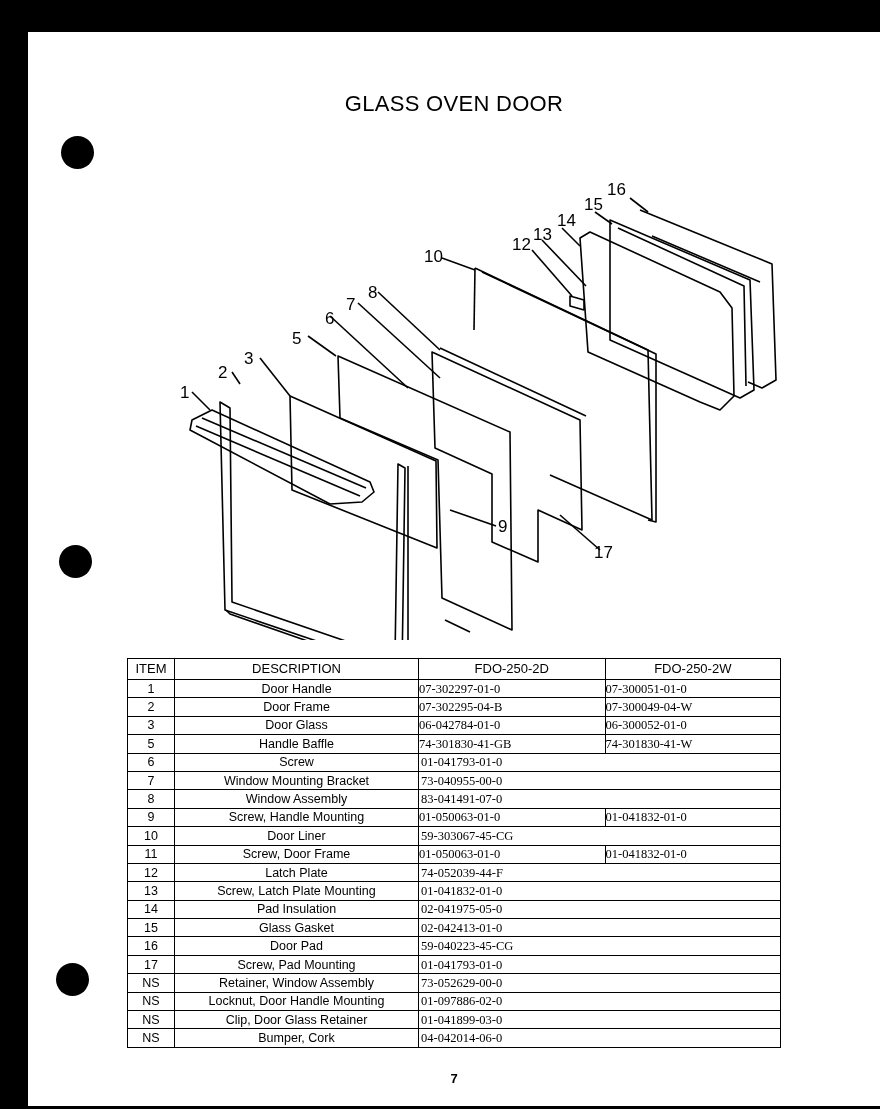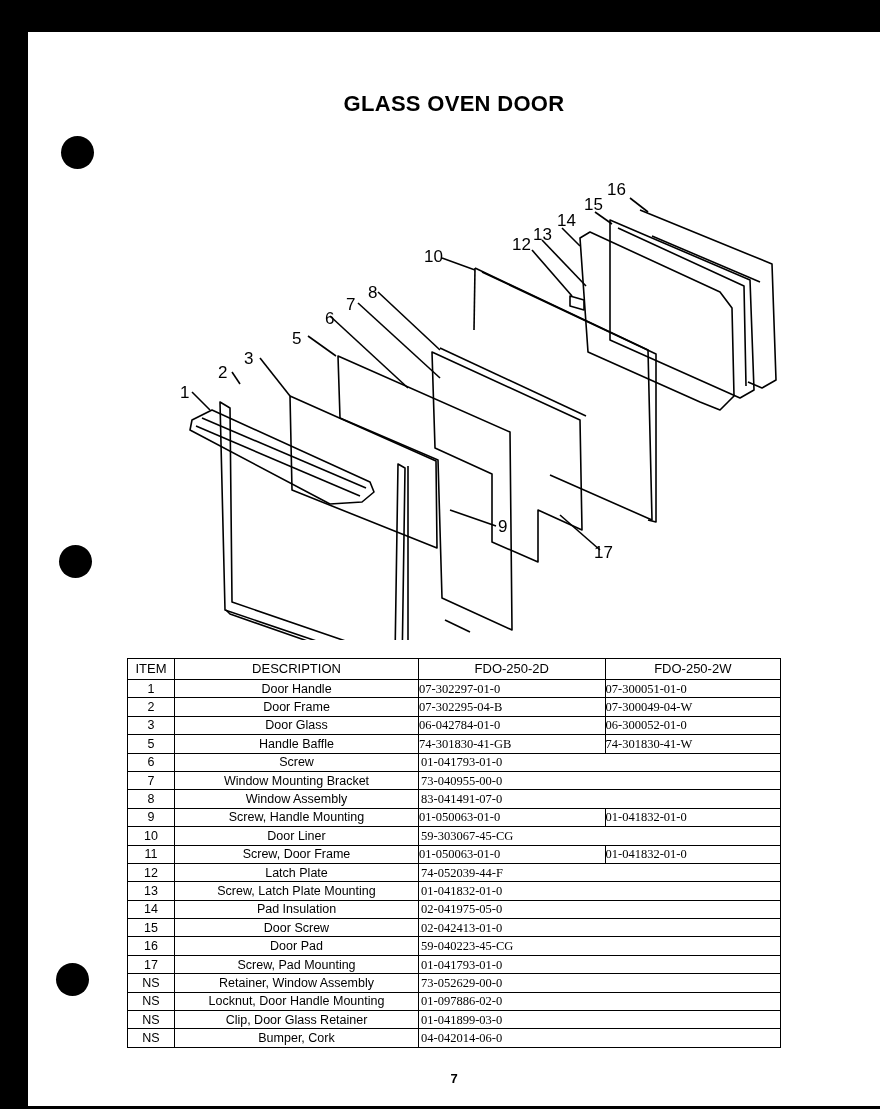--- a/index.html
+++ b/index.html
@@ -20,21 +20,21 @@
       position: absolute;
       width: 33px; height: 33px;
       border-radius: 50%;
       background: #000;
     }
     .title {
       position: absolute;
       left: 0; width: 100%;
       top: 59px;
       text-align: center;
-      font-weight: bold;
+      font-weight: normal;
       font-size: 22px;
       letter-spacing: 0.3px;
       color: #000;
     }
     .diagram {
       position: absolute;
       left: 112px; top: 108px;
       width: 660px; height: 500px;
     }
     .diagram svg { width: 100%; height: 100%; }
@@ -227,21 +227,21 @@
         <td class="desc">Screw, Latch Plate Mounting</td>
         <td class="pn span" colspan="2">01-041832-01-0</td>
       </tr>
       <tr>
         <td class="item">14</td>
         <td class="desc">Pad Insulation</td>
         <td class="pn span" colspan="2">02-041975-05-0</td>
       </tr>
       <tr>
         <td class="item">15</td>
-        <td class="desc">Door Screw</td>
+        <td class="desc">Glass Gasket</td>
         <td class="pn span" colspan="2">02-042413-01-0</td>
       </tr>
       <tr>
         <td class="item">16</td>
         <td class="desc">Door Pad</td>
         <td class="pn span" colspan="2">59-040223-45-CG</td>
       </tr>
       <tr>
         <td class="item">17</td>
         <td class="desc">Screw, Pad Mounting</td>

